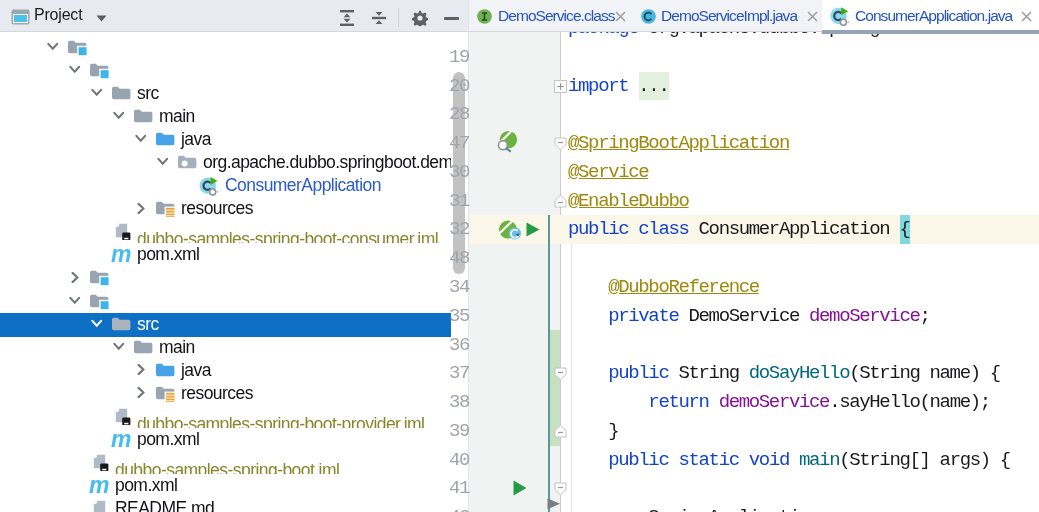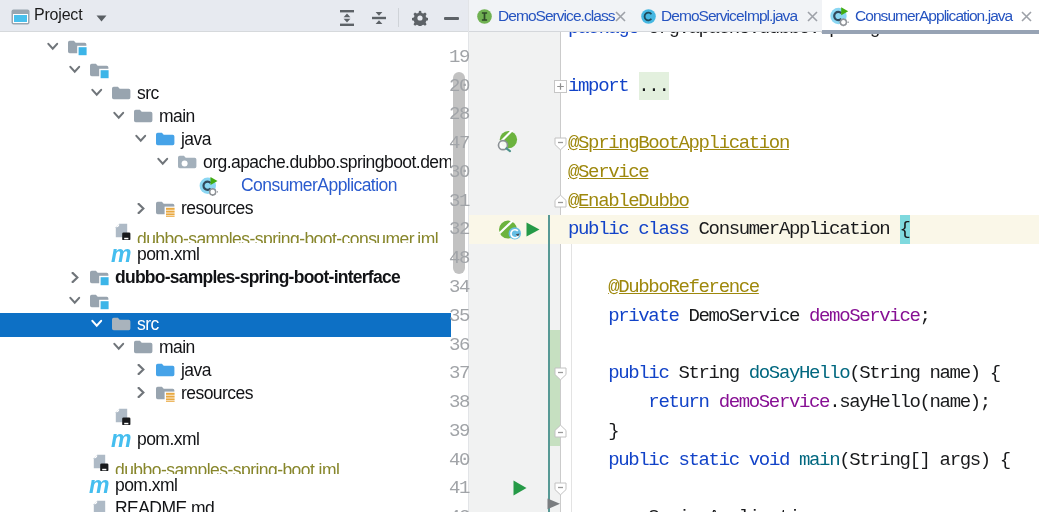--- a/index.html
+++ b/index.html
@@ -117,21 +117,21 @@
 <div class="trow" style="top:173.6px">
       <svg class="ticon" style="left:199px;margin-top:-9.5px;height:21px" viewBox="0 0 22 21">
         <circle cx="8.8" cy="9.7" r="8.2" fill="#8BD7F3"></circle>
         <path d="M11.6,6.9 a4.1,4.1 0 1,0 0,5.6" stroke="#32495C" stroke-width="2.2" fill="none"></path>
         <path d="M11.5,0.9 L18.5,4.9 L11.5,8.9 Z" fill="#43AC11"></path>
         <circle cx="13.7" cy="15.9" r="3" fill="#fff" stroke="#8F9398" stroke-width="1.4"></circle>
         <g stroke="#8F9398" stroke-width="1.4">
           <path d="M13.7,12.1 v1.2 M13.7,18.7 v1.2 M9.9,15.9 h1.2 M17.8,15.9 h1.2 M11.1,13.3 l0.9,0.9 M15.5,17.7 l0.9,0.9 M16.4,13.3 l-0.9,0.9 M12,17.7 l-0.9,0.9"></path>
         </g>
       </svg>
-      <span class="tlabel blue" style="left:225px;margin-left:16px;">ConsumerApplication</span>
+      <span class="tlabel blue" style="left:225px;">ConsumerApplication</span>
     </div>
 <div class="trow" style="top:196.7px">
       <svg class="chev" style="left:134px" viewBox="0 0 12 10">
         <path d="M4,0.8 L8.4,5 L4,9.2" stroke="#70757A" stroke-width="1.9" fill="none" stroke-linecap="round"></path>
       </svg>
       <svg class="ticon" style="left:155px" viewBox="0 0 22 17">
         <path d="M1,3.4 q0,-1.7 1.7,-1.7 h4.2 l1.8,2 h9 q1.7,0 1.7,1.7 v7.2 q0,1.7 -1.7,1.7 H2.7 q-1.7,0 -1.7,-1.7 z" fill="#98A4AF"></path>
         <rect x="9.6" y="6.6" width="11" height="11.4" fill="#fff"></rect>
         <g fill="#E9A83F">
           <rect x="11" y="7.8" width="8.6" height="2"></rect>
@@ -160,21 +160,20 @@
     </div>
 <div class="trow" style="top:265.9px">
       <svg class="chev" style="left:68px" viewBox="0 0 12 10">
         <path d="M4,0.8 L8.4,5 L4,9.2" stroke="#70757A" stroke-width="1.9" fill="none" stroke-linecap="round"></path>
       </svg>
       <svg class="ticon" style="left:89px" viewBox="0 0 22 17">
         <path d="M1,3.4 q0,-1.7 1.7,-1.7 h4.2 l1.8,2 h9 q1.7,0 1.7,1.7 v7.2 q0,1.7 -1.7,1.7 H2.7 q-1.7,0 -1.7,-1.7 z" fill="#98A4AF"></path>
         <rect x="10.2" y="6.8" width="10" height="10" fill="#fff"></rect>
         <rect x="11.6" y="8.2" width="8" height="8" fill="#3CB5E8"></rect>
       </svg>
-      <span class="tlabel" style="left:115px;"><b>dubbo-samples-spring-boot-interface</b></span>
     </div>
 <div class="trow" style="top:289.1px">
       <svg class="chev" style="left:68px" viewBox="0 0 12 10">
         <path d="M2,2.6 L6,7 L10,2.6" stroke="#70757A" stroke-width="1.9" fill="none" stroke-linecap="round"></path>
       </svg>
       <svg class="ticon" style="left:89px" viewBox="0 0 22 17">
         <path d="M1,3.4 q0,-1.7 1.7,-1.7 h4.2 l1.8,2 h9 q1.7,0 1.7,1.7 v7.2 q0,1.7 -1.7,1.7 H2.7 q-1.7,0 -1.7,-1.7 z" fill="#98A4AF"></path>
         <rect x="10.2" y="6.8" width="10" height="10" fill="#fff"></rect>
         <rect x="11.6" y="8.2" width="8" height="8" fill="#3CB5E8"></rect>
       </svg>
@@ -223,20 +222,21 @@
       <span class="tlabel" style="left:181px;">resources</span>
     </div>
 <div class="trow" style="top:404.6px">
       <svg class="ticon" style="left:111px" viewBox="0 0 22 17">
         <path d="M8.2,0.8 h8 v13.4 h-11.4 v-10 z" fill="#AEBAC6"></path>
         <path d="M8.2,0.8 v3.4 h-3.4 z" fill="#fff"></path>
         <path d="M8.9,1.9 v3 h-3 z" fill="#AEBAC6"></path>
         <rect x="11.2" y="9.4" width="8.2" height="8" rx="1.4" fill="#17191C"></rect>
         <rect x="13.2" y="14.8" width="4.2" height="1.5" fill="#fff"></rect>
       </svg>
+      <span class="tlabel olive" style="left:137px;">dubbo-samples-spring-boot-provider.iml</span>
     </div>
 <div class="trow" style="top:427.7px">
       <svg class="ticon" style="left:111px;margin-top:-8px;height:17px" viewBox="0 0 22 17">
         <text x="0" y="15.5" font-family="Liberation Sans" font-style="italic" font-weight="bold" font-size="23" fill="#45BEEF">m</text>
       </svg>
       <span class="tlabel" style="left:137px;">pom.xml</span>
     </div>
 <div class="trow" style="top:450.8px">
       <svg class="ticon" style="left:89px" viewBox="0 0 22 17">
         <path d="M8.2,0.8 h8 v13.4 h-11.4 v-10 z" fill="#AEBAC6"></path>

